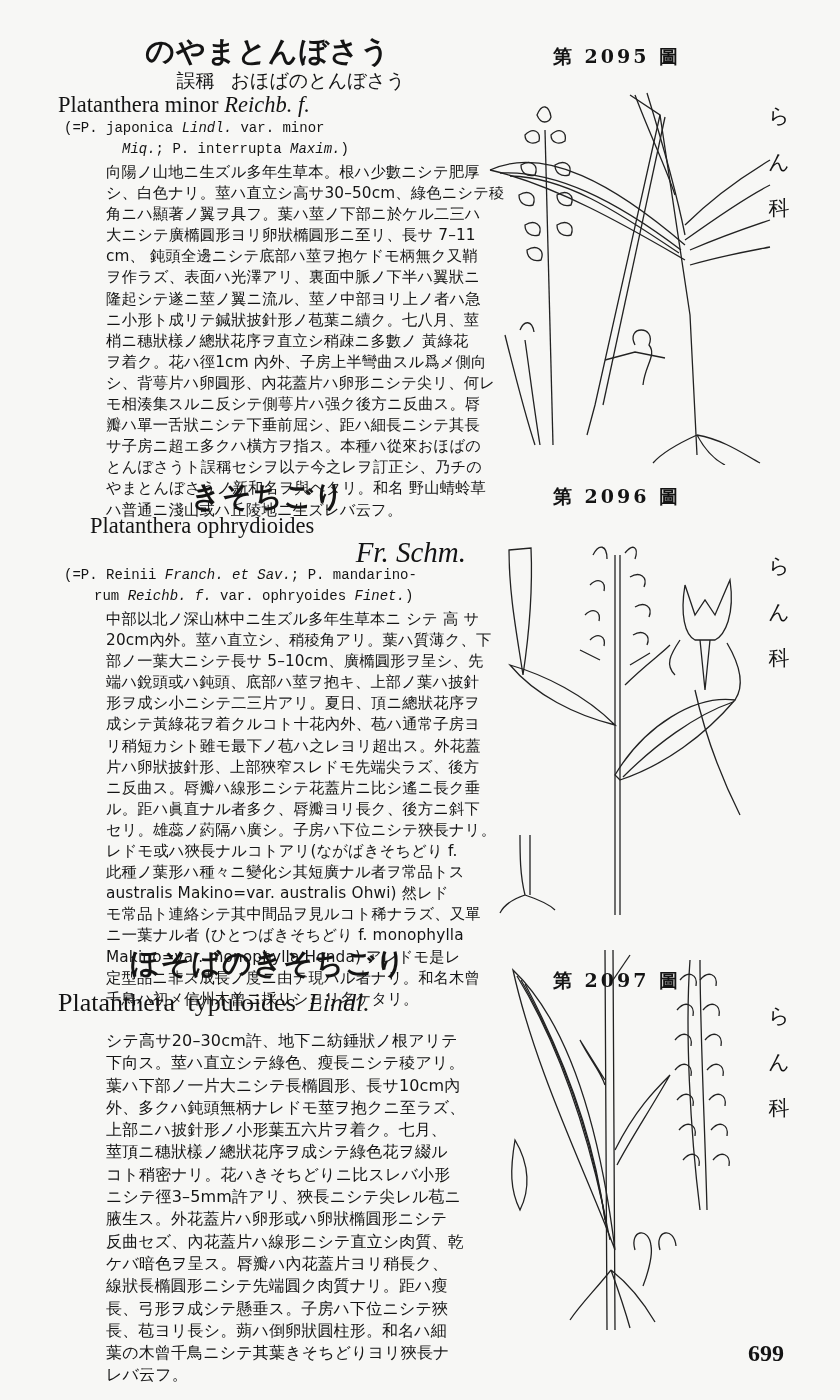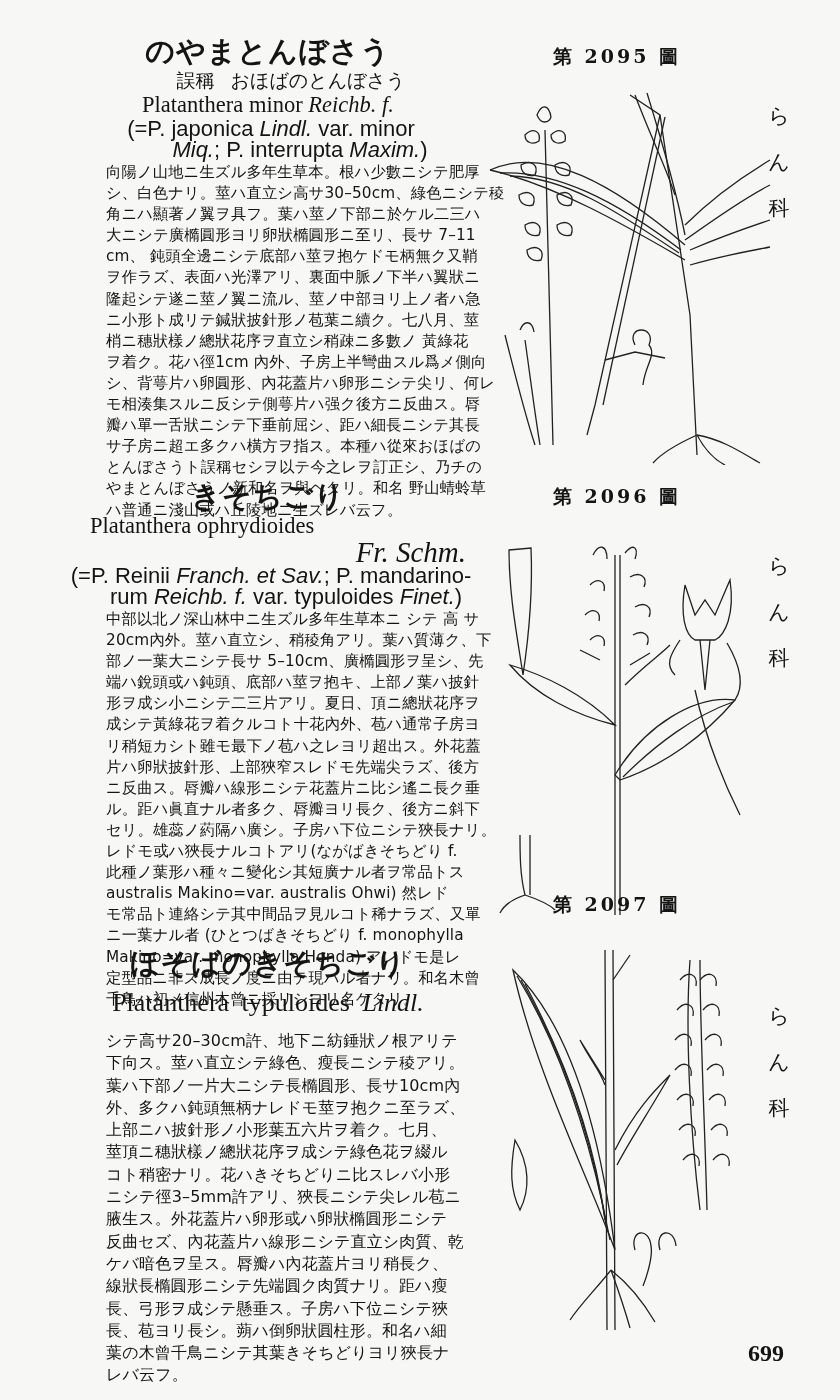--- a/index.html
+++ b/index.html
@@ -8,24 +8,24 @@
     font-family: "DejaVu Serif", "Liberation Serif", serif; color: #141414;
   }
   .page { position: absolute; left: 0; top: 0; width: 756px; height: 1400px; }
   .entry { position: absolute; left: 58px; width: 420px; }
   .ja-title {
     text-align: center; font-size: 29px; font-weight: bold; letter-spacing: 1px; line-height: 34px;
     font-family: "DejaVu Sans", sans-serif;
   }
   .alias { text-align: center; font-size: 19px; line-height: 24px; font-family: "DejaVu Sans", sans-serif; }
   .alias .alias-label { margin-right: 16px; margin-left: 46px; }
-  .latin { text-align: center; font-size: 22.5px; line-height: 26px; font-family: "Liberation Serif", serif; }
+  .latin { font-size: 22.5px; line-height: 26px; font-family: "Liberation Serif", serif; }
   .latin i, .syn i { font-style: italic; }
   .latin-right { text-align: right; padding-right: 12px; font-size: 29px; line-height: 26px; font-family: "Liberation Serif", serif; }
-  .syn { font-size: 22px; line-height: 21px; font-family: Liberation Sans, sans-serif; padding-left: 6px; text-align: center; }
+  .syn { font-size: 14px; line-height: 21px; font-family: Liberation Mono, monospace; padding-left: 6px; }
   .syn .indent { padding-left: 58px; display: block; }
   .syn .indent2 { padding-left: 30px; display: block; }
   .body-text {
     font-family: "DejaVu Sans", sans-serif; font-size: 15.3px; line-height: 21.1px;
     text-align: justify; letter-spacing: 0.15px; margin-top: 2px; margin-left: 48px;
   }
   .body-text span { display: block; white-space: nowrap; }
   .fig-label {
     position: absolute; font-family: "DejaVu Serif", serif; font-size: 19px; letter-spacing: 3px; font-weight: bold;
   }
@@ -128,21 +128,21 @@
     <path d="M212 360 C 190 370, 175 380, 168 388 M212 360 C 220 375, 230 385, 240 390 M212 360 C 240 365, 260 380, 275 388"></path>
   </svg>
 
   <div class="entry" style="top:479px;">
     <div class="ja-title">きそちごり</div>
     <div class="latin" style="text-align:left; padding-left:32px;">Platanthera ophrydioides</div>
     <div class="latin-right"><i>Fr. Schm.</i></div>
     <div class="syn">
       <span>(=P. Reinii</span>
       <i>Franch. et Sav.</i><span>; P. mandarino-</span>
-      <span class="indent2"><span>rum</span> <i>Reichb. f.</i> <span>var. typuloides</span> <i>Finet.</i><span>)</span></span>
+      <span class="indent2"><span>rum</span> <i>Reichb. f.</i> <span>var. ophryoides</span> <i>Finet.</i><span>)</span></span>
     </div>
     <div class="body-text">
       <span>中部以北ノ深山林中ニ生ズル多年生草本ニ シテ 高 サ</span>
       <span>20cm內外。莖ハ直立シ、稍稜角アリ。葉ハ質薄ク、下</span>
       <span>部ノ一葉大ニシテ長サ 5–10cm、廣橢圓形ヲ呈シ、先</span>
       <span>端ハ銳頭或ハ鈍頭、底部ハ莖ヲ抱キ、上部ノ葉ハ披針</span>
       <span>形ヲ成シ小ニシテ二三片アリ。夏日、頂ニ總狀花序ヲ</span>
       <span>成シテ黃綠花ヲ着クルコト十花內外、苞ハ通常子房ヨ</span>
       <span>リ稍短カシト雖モ最下ノ苞ハ之レヨリ超出ス。外花蓋</span>
       <span>片ハ卵狀披針形、上部狹窄スレドモ先端尖ラズ、後方</span>
@@ -214,21 +214,21 @@
       <span>反曲セズ、內花蓋片ハ線形ニシテ直立シ肉質、乾</span>
       <span>ケバ暗色ヲ呈ス。脣瓣ハ內花蓋片ヨリ稍長ク、</span>
       <span>線狀長橢圓形ニシテ先端圓ク肉質ナリ。距ハ瘦</span>
       <span>長、弓形ヲ成シテ懸垂ス。子房ハ下位ニシテ狹</span>
       <span>長、苞ヨリ長シ。蒴ハ倒卵狀圓柱形。和名ハ細</span>
       <span>葉の木曾千鳥ニシテ其葉きそちどりヨリ狹長ナ</span>
       <span>レバ云フ。</span>
     </div>
   </div>
 
-  <div class="fig-label" style="left:553px; top:892px;text-align:right;">第 2097 圖</div>
+  <div class="fig-label" style="left:553px; top:968px;text-align:right;">第 2097 圖</div>
   <div class="family" style="top:1003px;">
     <span>ら</span>
     <span>ん</span>
     <span>科</span>
   </div>
 
   <svg class="figure" style="left:495px; top:950px;" width="270" height="380" viewBox="0 0 270 380">
 
     <path d="M18 20 C 60 60, 100 140, 120 300 C 90 220, 40 120, 18 20z"></path>
     <path d="M22 26 C 55 80, 90 160, 115 290"></path>

